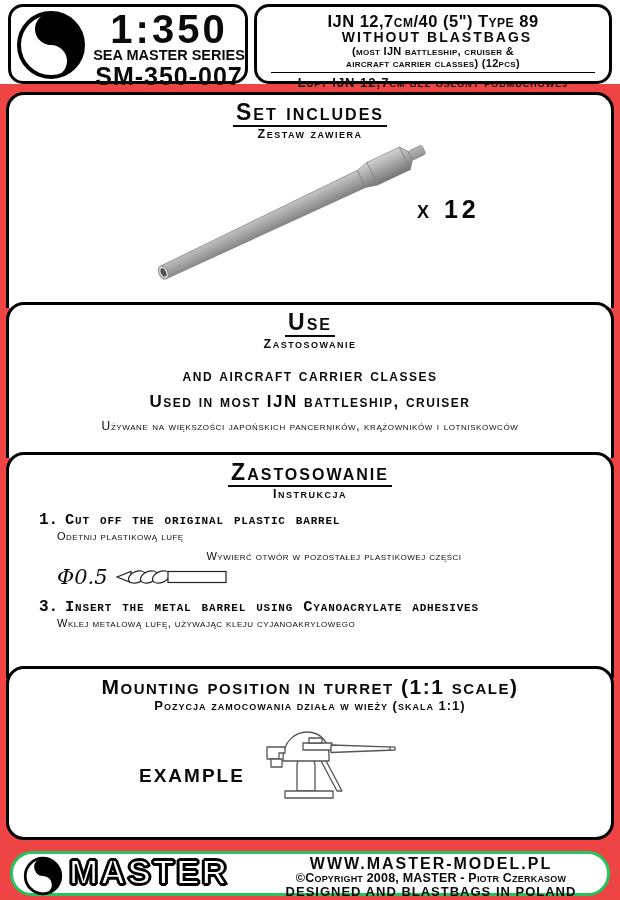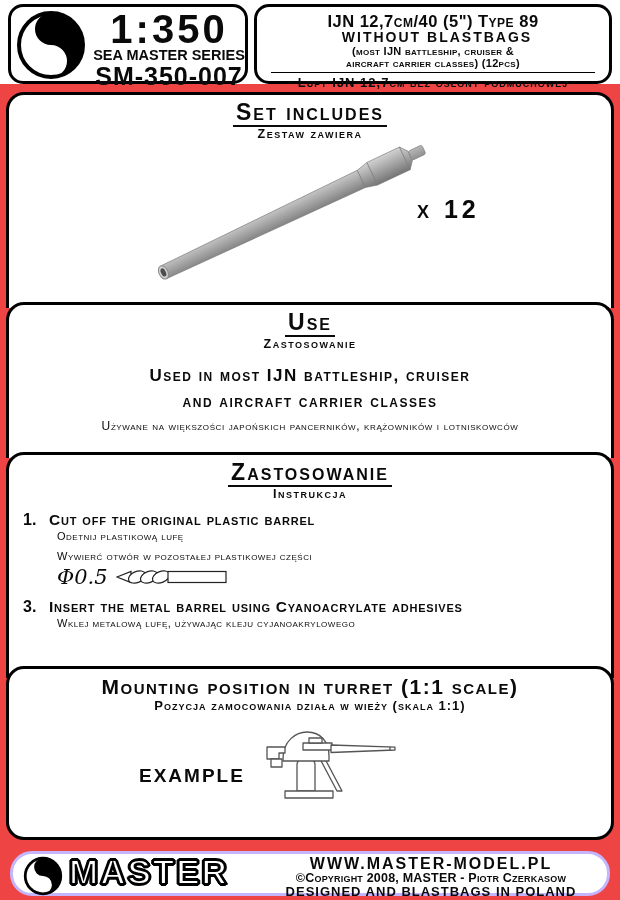--- a/index.html
+++ b/index.html
@@ -9,21 +9,21 @@
   .hbox{position:absolute;background:#fff;border:3px solid #000;border-radius:15px;box-sizing:border-box;}
   #hdr-left{left:8px;top:4px;width:240px;height:80px;}
   #hdr-right{left:254px;top:4px;width:358px;height:80px;text-align:center;padding-top:5px;}
   .section{position:absolute;left:6px;width:608px;background:#fff;border:3px solid #000;border-bottom:none;
            border-radius:18px 18px 0 0;box-sizing:border-box;text-align:center;}
   #sec-set{top:92px;height:216px;}
   #sec-use{top:302px;height:156px;}
   #sec-instr{top:452px;height:226px;}
   #sec-mount{top:666px;height:174px;border-bottom:3px solid #000;border-radius:18px;}
   #footer-box{position:absolute;left:10px;top:851px;width:600px;height:45px;background:#fff;
-              border:3px solid #c4b5fd;border-radius:22px;box-sizing:border-box;}
+              border:3px solid #22c55e;border-radius:22px;box-sizing:border-box;}
   .stitle{display:inline-block;margin-top:5px;font-size:23px;font-weight:bold;letter-spacing:2px;
           border-bottom:2px solid #0a0a0a;padding:0 3px 0px 3px;line-height:25px;}
   .ssub{font-size:12.5px;font-weight:bold;letter-spacing:1.5px;line-height:14px;}
   
   .brandtxt{position:absolute;left:80px;top:4px;width:156px;text-align:center;}
   .scale{font-size:40px;font-weight:bold;letter-spacing:3px;line-height:36px;}
   .series{font-size:14.5px;font-weight:bold;line-height:17px;letter-spacing:0px;}
   .pcode{font-size:25px;font-weight:bold;letter-spacing:1px;line-height:24px;}
   
   .pt1{font-size:16.5px;font-weight:bold;letter-spacing:0.5px;line-height:18px;}
@@ -32,21 +32,21 @@
   .prule{border:none;border-top:1.5px solid #000;margin:3px 14px 2px 14px;}
   .pt5{font-size:13px;font-weight:bold;letter-spacing:1px;line-height:15px;}
   
   .qty{position:absolute;left:408px;top:100px;font-size:25px;font-weight:bold;letter-spacing:4px;}
   .barrel-svg{position:absolute;left:80px;top:30px;}
   
   .udesc{font-size:17px;font-weight:bold;letter-spacing:1.5px;line-height:26px;margin-top:12px;}
   .upl{font-size:12px;font-weight:normal;letter-spacing:0.6px;margin-top:4px;}
   
   .steps{text-align:left;margin-top:10px;}
-  .srow{margin-left:14px;}
+  .srow{margin-left:30px;font-family:Liberation Mono, monospace;}
   .num{display:inline-block;width:26px;font-size:16px;font-weight:bold;}
   .stxt{font-size:15.5px;font-weight:bold;letter-spacing:0.8px;}
   .spl{margin:1px 0 8px 48px;font-size:11px;font-weight:normal;letter-spacing:0.5px;}
   .drillrow{display:flex;align-items:center;gap:8px;margin:2px 0 8px 48px;height:26px;}
   .phi{font-family:"DejaVu Serif",serif;font-style:italic;font-size:21px;font-variant:normal;line-height:22px;}
   
   .mtitle{display:inline-block;margin-top:6px;font-size:21px;font-weight:bold;letter-spacing:1.5px;line-height:23px;}
   .msub{font-size:13px;font-weight:bold;letter-spacing:1px;}
   .example{position:absolute;left:130px;top:96px;font-size:19px;font-weight:bold;letter-spacing:2px;}
   .turret-svg{position:absolute;left:250px;top:58px;}
@@ -109,35 +109,35 @@
         <ellipse cx="6" cy="0" rx="2.4" ry="4.3" fill="#4c4c4c"></ellipse>
       </g>
     </svg>
     <div class="qty">x 12</div>
   </div>
 
   <div class="section" id="sec-use">
     <div><span class="stitle">Use</span></div>
     <div class="ssub">Zastosowanie</div>
     <div class="udesc">
+      <div>and aircraft carrier classes</div>
       <div>Used in most IJN battleship, cruiser</div>
-      <div>and aircraft carrier classes</div>
     </div>
     <div class="upl">Używane na większości japońskich pancerników, krążowników i lotniskowców</div>
   </div>
 
   <div class="section" id="sec-instr">
     <div><span class="stitle">Zastosowanie</span></div>
     <div class="ssub">Instrukcja</div>
     <div class="steps">
       <div class="srow">
         <span class="num">1.</span><span class="stxt">Cut off the original plastic barrel</span>
       </div>
       <div class="spl">Odetnij plastikową lufę</div>
-      <div class="spl" style="margin-bottom:2px;">Wywierć otwór w pozostałej plastikowej części</div>
+      <div class="spl" style="margin-bottom:2px;text-align:center;">Wywierć otwór w pozostałej plastikowej części</div>
       <div class="drillrow">
         <span class="phi">Φ0.5</span>
         <svg width="112" height="16" viewBox="0 0 112 16">
           <g fill="#fff" stroke="#222" stroke-width="1.2">
             <polygon points="1,8 15,2.5 15,13.5"></polygon>
             <ellipse cx="21" cy="8" rx="9" ry="5.5" transform="rotate(-22 21 8)"></ellipse>
             <ellipse cx="33" cy="8" rx="9" ry="5.5" transform="rotate(-22 33 8)"></ellipse>
             <ellipse cx="45" cy="8" rx="9" ry="5.5" transform="rotate(-22 45 8)"></ellipse>
             <rect x="52" y="2.5" width="58" height="11"></rect>
           </g>

